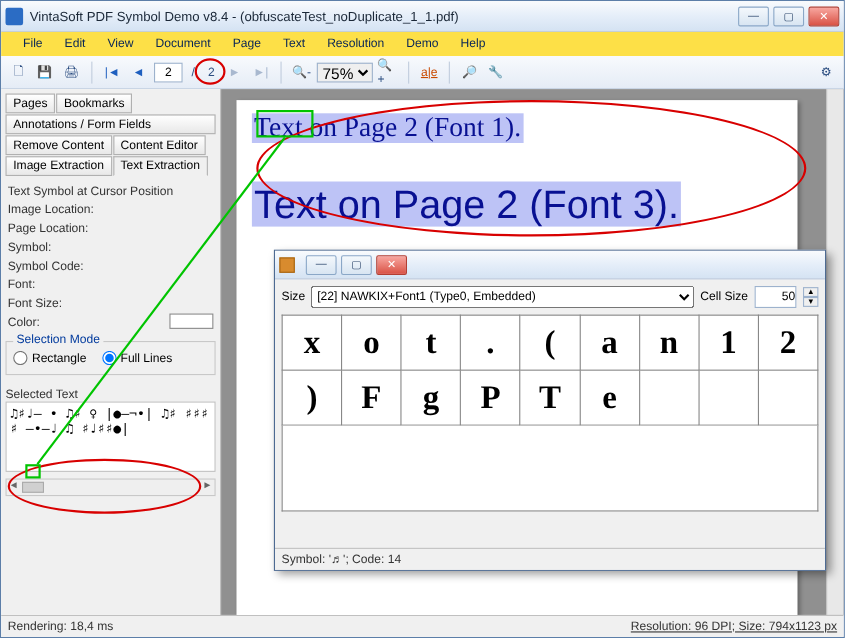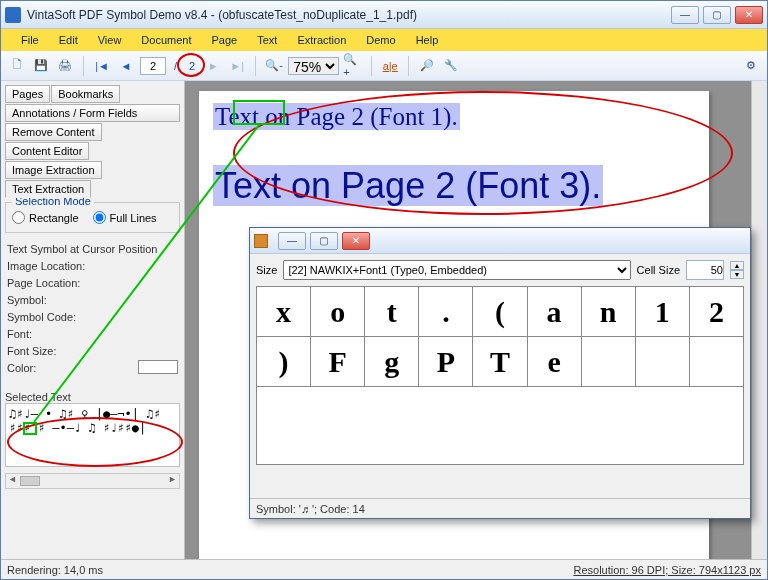--- a/index.html
+++ b/index.html
@@ -48,21 +48,21 @@
     padding:0 6px; gap:4px;
   }
   .tb-btn { width:20px; height:20px; display:flex; align-items:center; justify-content:center; color:#2b4d80; }
   .tb-sep { width:1px; height:20px; background:#c0ccdd; margin:0 4px;}
   .tb-input { width:26px; height:18px; border:1px solid #9db2cd; text-align:center; font-size:11px; }
   .tb-text { color:#2b4d80; padding:0 4px;}
   .tb-select { height:18px; font-size:14px; border:1px solid #9db2cd; }
   
   .body { display:flex; height:calc(100% - 28px - 22px - 30px - 20px); position:relative;}
   .sidepanel {
-    width:184px; background:#f0f0f0;
+    width:200px; background:#f0f0f0;
     border-right:1px solid #c0c0c0;
     display:flex; flex-direction:column;
     padding:4px;
   }
   .tabs { display:flex; flex-wrap:wrap; gap:1px; margin-bottom:4px;}
   .tab {
     padding:2px 6px; border:1px solid #b0b0b0;
     background:linear-gradient(#fff,#e8e8e8); font-size:11px;
   }
   .tab.active { background:#f0f0f0; border-bottom-color:#f0f0f0; position:relative; z-index:1;}
@@ -166,21 +166,21 @@
   </div>
 </div>
 
 <div class="menubar">
   <span>File</span>
   <span>Edit</span>
   <span>View</span>
   <span>Document</span>
   <span>Page</span>
   <span>Text</span>
-  <span>Extraction</span>
+  <span>Resolution</span>
   <span>Demo</span>
   <span>Help</span>
 </div>
 
 <div class="toolbar">
   <div class="tb-btn">🗋</div>
   <div class="tb-btn">💾</div>
   <div class="tb-btn">🖨</div>
   <div class="tb-sep"></div>
   <div class="tb-btn" style="color:#1e5fbf">|◄</div>
@@ -209,85 +209,85 @@
     <div class="tabs">
       <div class="tab">Pages</div>
       <div class="tab">Bookmarks</div>
       <div class="tab" style="width:100%">Annotations / Form Fields</div>
       <div class="tab">Remove Content</div>
       <div class="tab">Content Editor</div>
       <div class="tab">Image Extraction</div>
       <div class="tab active">Text Extraction</div>
     </div>
 
+    <div class="group" style="border:none;padding:0 2px;">
+      <div class="fields">
+        <div>
+            <span class="lbl">Text Symbol at Cursor Position</span>
+          </div>
+        <div>
+            <span class="lbl">Image Location:</span>
+          </div>
+        <div>
+            <span class="lbl">Page Location:</span>
+          </div>
+        <div>
+            <span class="lbl">Symbol:</span>
+          </div>
+        <div>
+            <span class="lbl">Symbol Code:</span>
+          </div>
+        <div>
+            <span class="lbl">Font:</span>
+          </div>
+        <div>
+            <span class="lbl">Font Size:</span>
+          </div>
+        <div>
+            <span class="lbl">Color:</span>
+            <span class="color-swatch"></span>
+          </div>
+      </div>
+    </div>
+
     <div class="group">
       <div class="gtitle">Selection Mode</div>
       <div class="radio-row">
         <label>
             <input type="radio" name="sm" style="">
             <span>Rectangle</span>
           </label>
         <label>
             <input type="radio" name="sm" checked="" style="">
             <span>Full Lines</span>
           </label>
       </div>
     </div>
 
-    <div class="group" style="border:none;padding:0 2px;">
-      <div class="fields">
-        <div>
-            <span class="lbl">Text Symbol at Cursor Position</span>
-          </div>
-        <div>
-            <span class="lbl">Image Location:</span>
-          </div>
-        <div>
-            <span class="lbl">Page Location:</span>
-          </div>
-        <div>
-            <span class="lbl">Symbol:</span>
-          </div>
-        <div>
-            <span class="lbl">Symbol Code:</span>
-          </div>
-        <div>
-            <span class="lbl">Font:</span>
-          </div>
-        <div>
-            <span class="lbl">Font Size:</span>
-          </div>
-        <div>
-            <span class="lbl">Color:</span>
-            <span class="color-swatch"></span>
-          </div>
-      </div>
-    </div>
-
     <div style="margin-top:6px;color:#333">Selected Text</div>
     <div class="seltext">♫♯♩– •     ♫♯ ♀ |●–¬•|
 ♫♯ ♯♯♯ ♯ –•–♩    ♫   ♯♩♯♯●|</div>
 
     <div class="hscroll">
         <div class="thumb"></div>
       </div>
   </div>
 
   <div class="docarea">
     <div class="page">
       <span class="line1">Text on Page 2 (Font 1).</span>
       <div style="height:34px"></div>
       <span class="line2">Text on Page 2 (Font 3).</span>
     </div>
     <div class="vs-right"></div>
   </div>
 </div>
 
 <div class="statusbar">
-  <span>Rendering: 14,0 ms</span>
+  <span>Rendering: 18,4 ms</span>
   <span class="right">Resolution: 96 DPI; Size: 794x1123 px</span>
 </div>
 
 <div class="dialog">
   <div class="dtitle">
     <div class="ico"></div>
     <div class="winctl">
       <div>—</div>
       <div>▢</div>
       <div class="close">✕</div>

